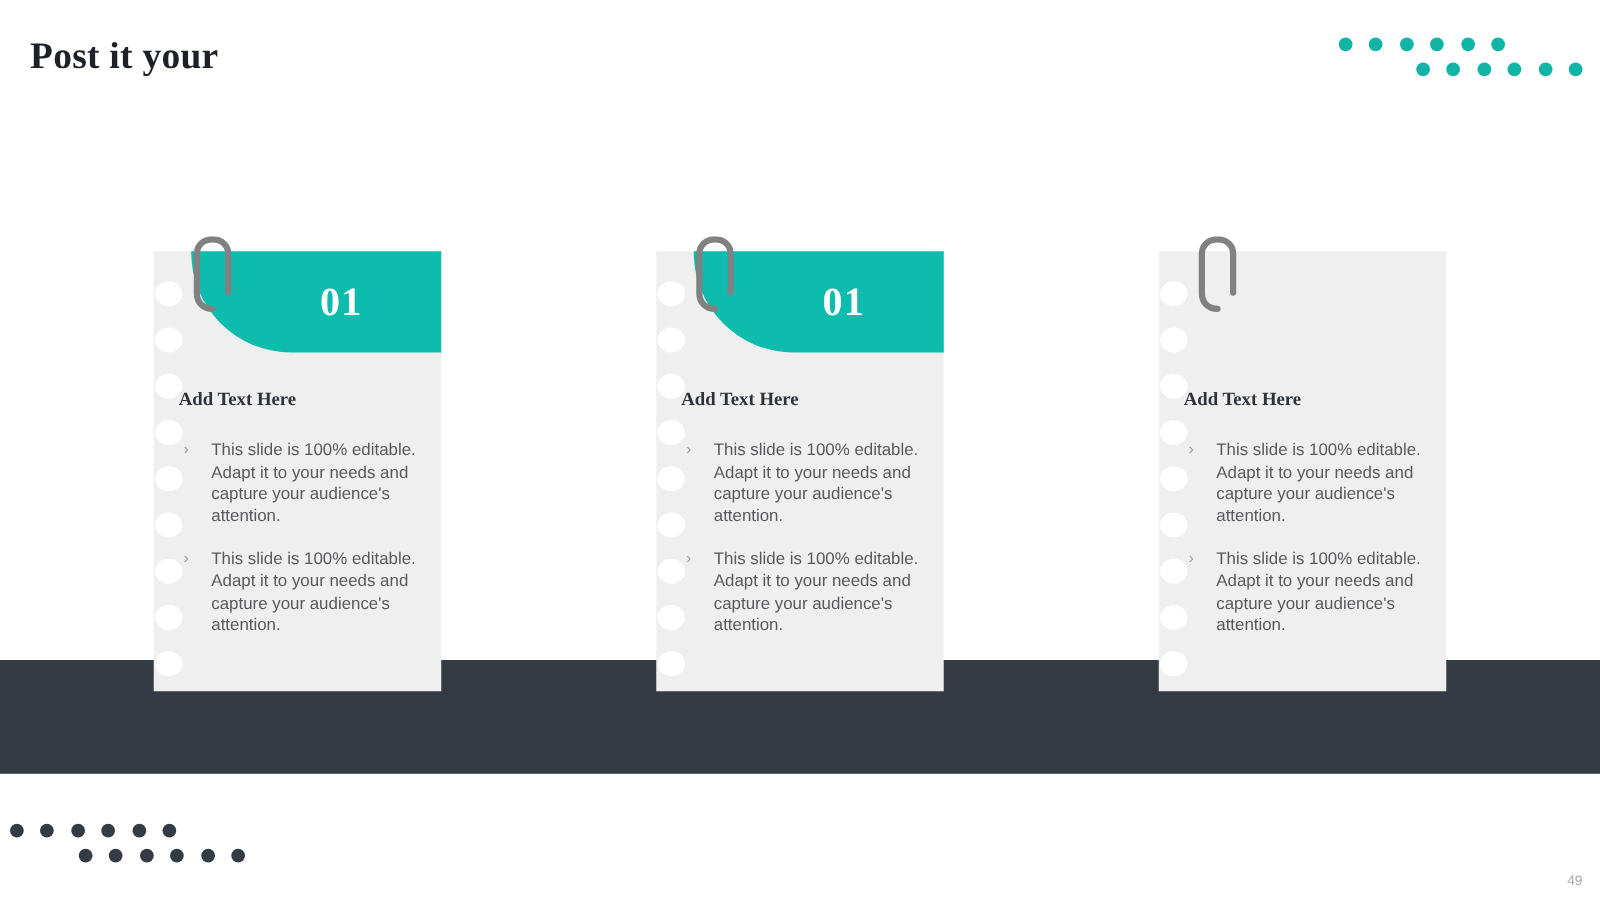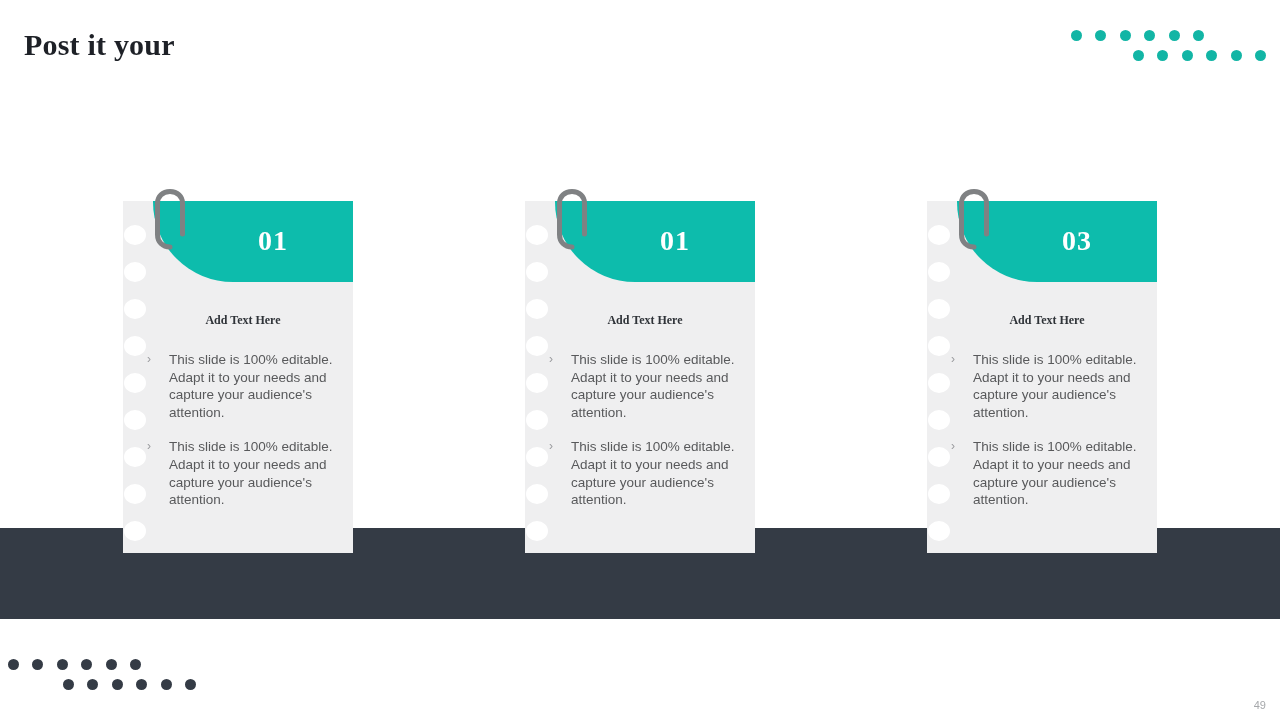--- a/index.html
+++ b/index.html
@@ -123,21 +123,21 @@
     box-sizing: border-box;
   }
   .note-number {
     position: absolute;
     left: 0;
     right: 0;
     top: 23px;
     text-align: center;
     font-family: "Liberation Serif", "DejaVu Serif", serif;
     font-weight: bold;
-    font-size: 28px;
+    font-size: 32px;
     line-height: 34px;
     color: #ffffff;
     letter-spacing: 1px;
     padding-left: 40px;
     box-sizing: border-box;
   }
 
   
   .holes {
     position: absolute;
@@ -163,24 +163,24 @@
     width: 42px;
     height: 70px;
   }
   .paperclip svg { display: block; }
 
   .note-heading {
     position: absolute;
     left: 20px;
     top: 108px;
     width: 200px;
-    text-align: center;
+    text-align: left;
     font-family: "Liberation Serif", "DejaVu Serif", serif;
     font-weight: bold;
-    font-size: 12px;
+    font-size: 15px;
     line-height: 22px;
     color: #2f3338;
   }
 
   .note-body {
     position: absolute;
     left: 22px;
     top: 150px;
     width: 190px;
   }
@@ -319,23 +319,20 @@
         <div class="bullet-item">
           <span class="bullet-marker">›</span>
           <span>This slide is 100% editable. Adapt it to your needs and capture your audience's attention.</span>
         </div>
       </div>
     </div>
 
     <div class="note-card c3">
       <div class="note-paper"></div>
 
-      <div class="note-header">
-        <div class="note-number">03</div>
-      </div>
 
       <div class="holes">
         <div class="hole" style="top:0px"></div>
         <div class="hole" style="top:37px"></div>
         <div class="hole" style="top:74px"></div>
         <div class="hole" style="top:111px"></div>
         <div class="hole" style="top:148px"></div>
         <div class="hole" style="top:185px"></div>
         <div class="hole" style="top:222px"></div>
         <div class="hole" style="top:259px"></div>

